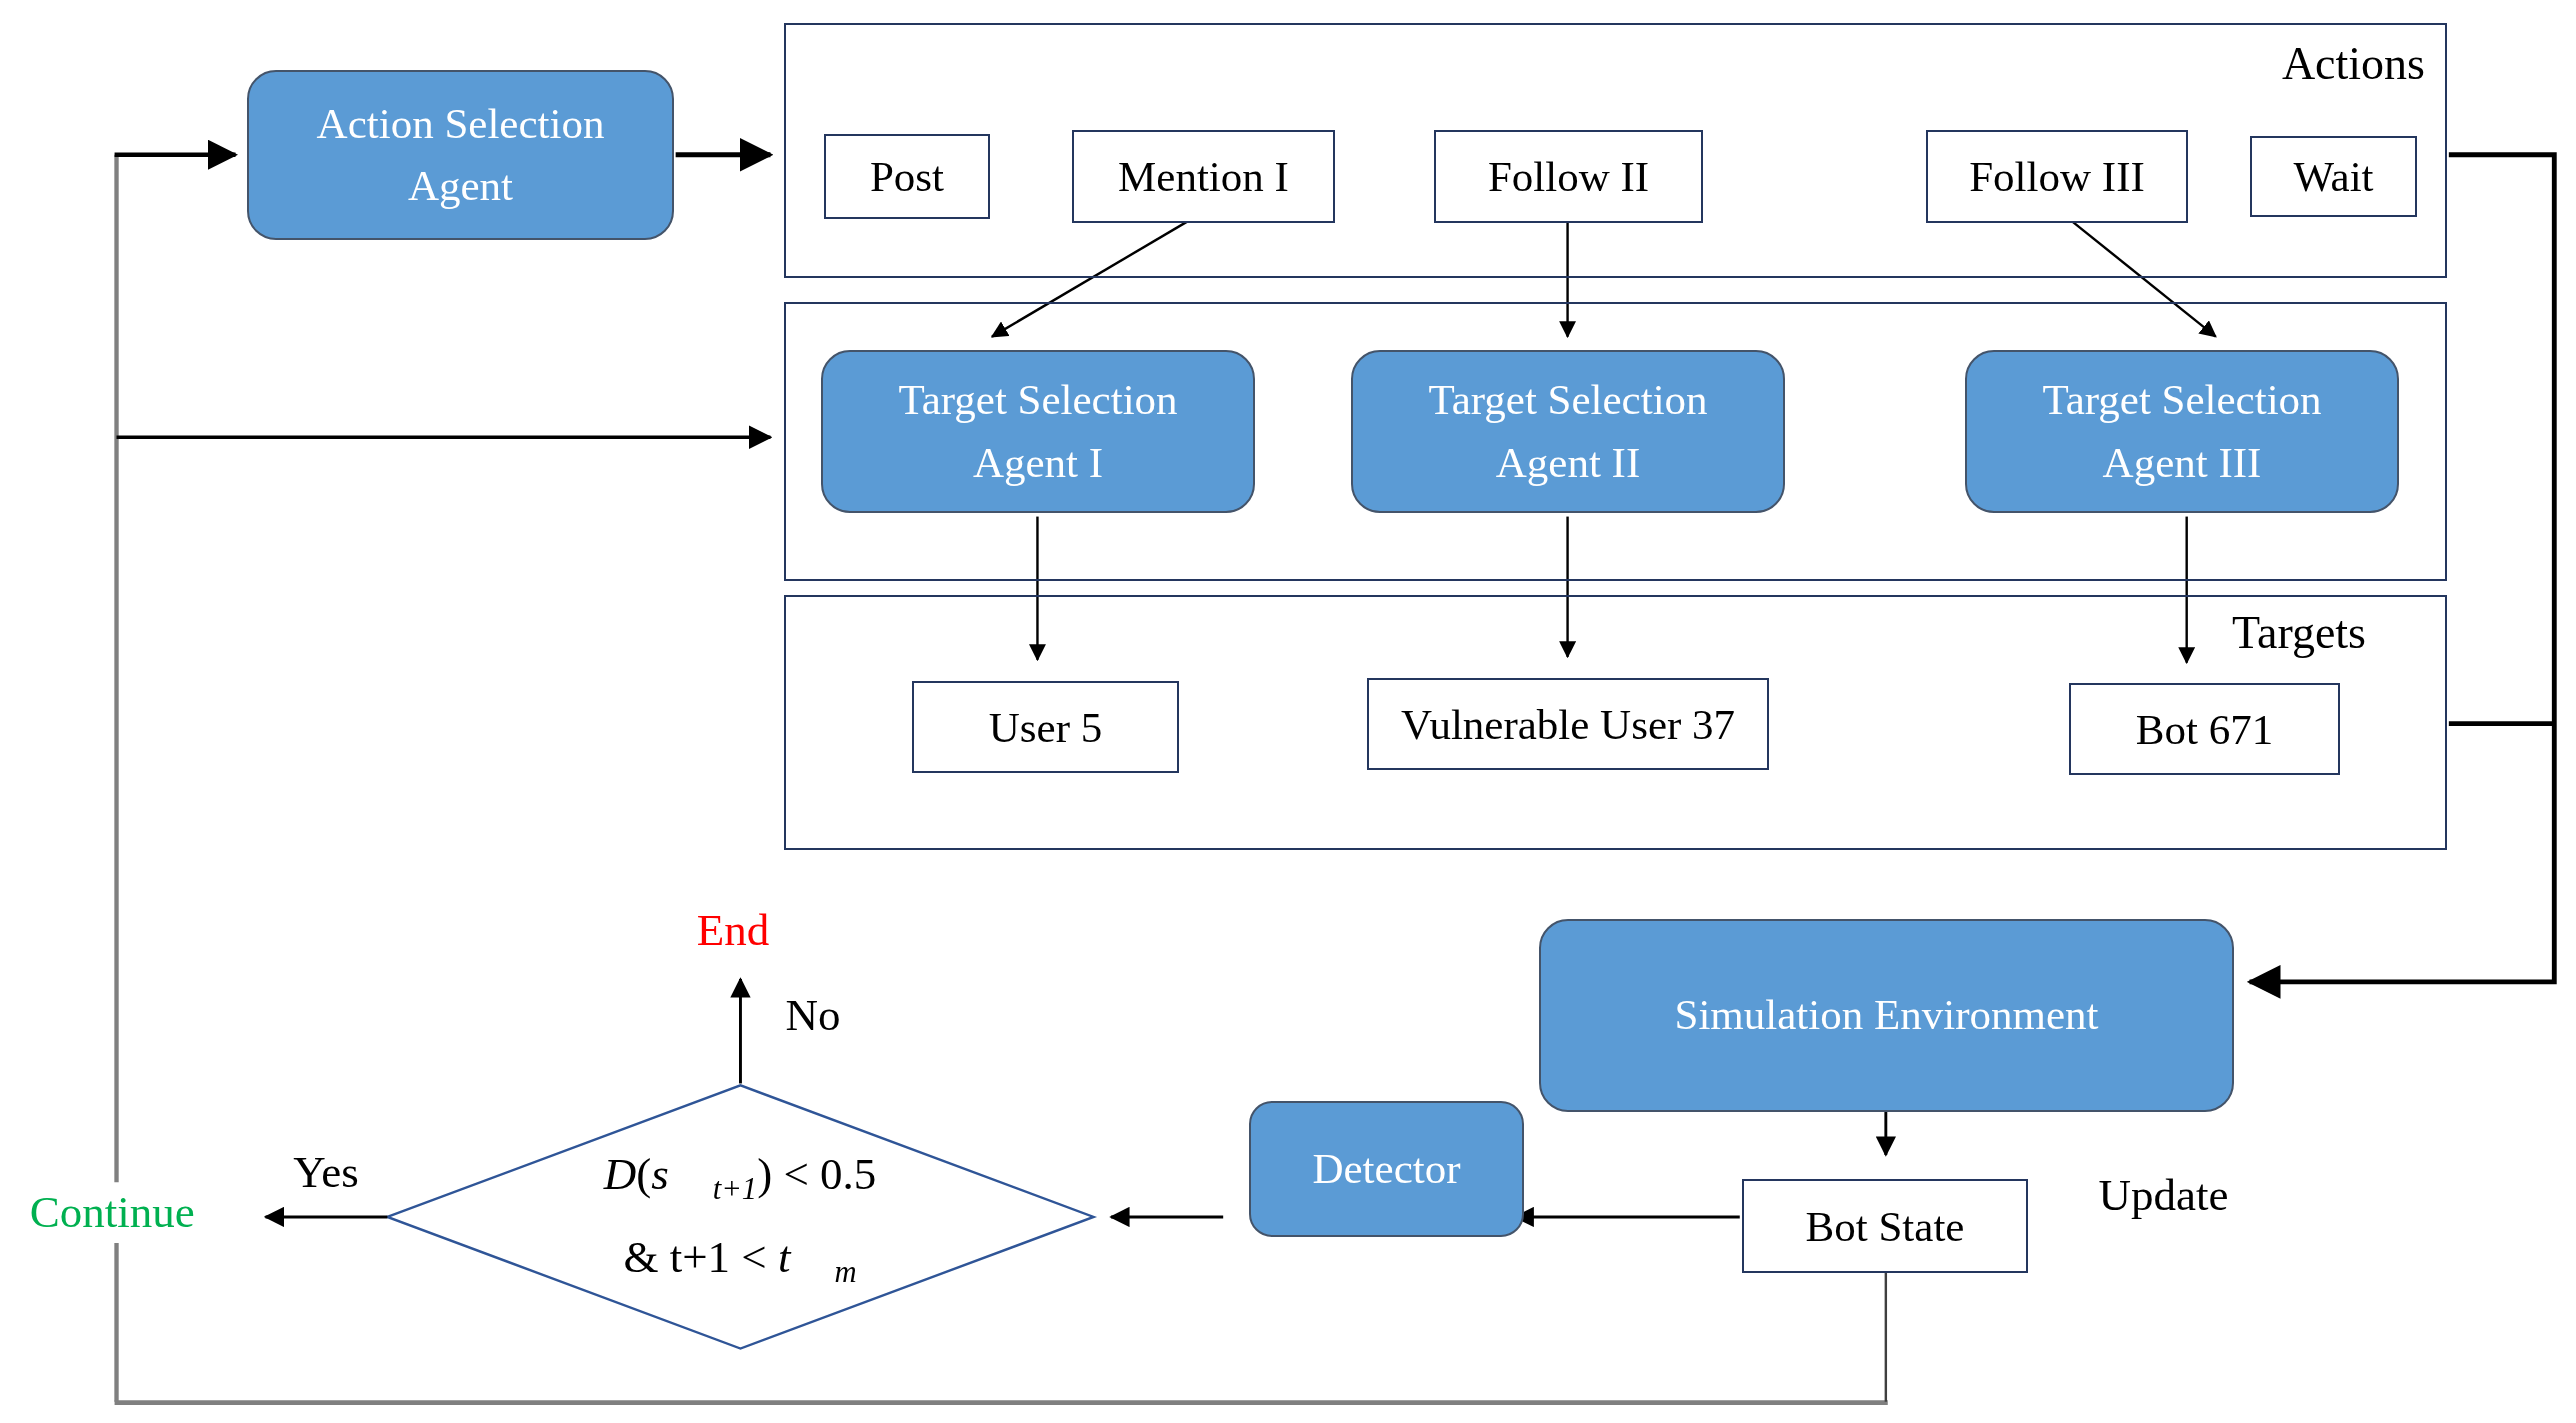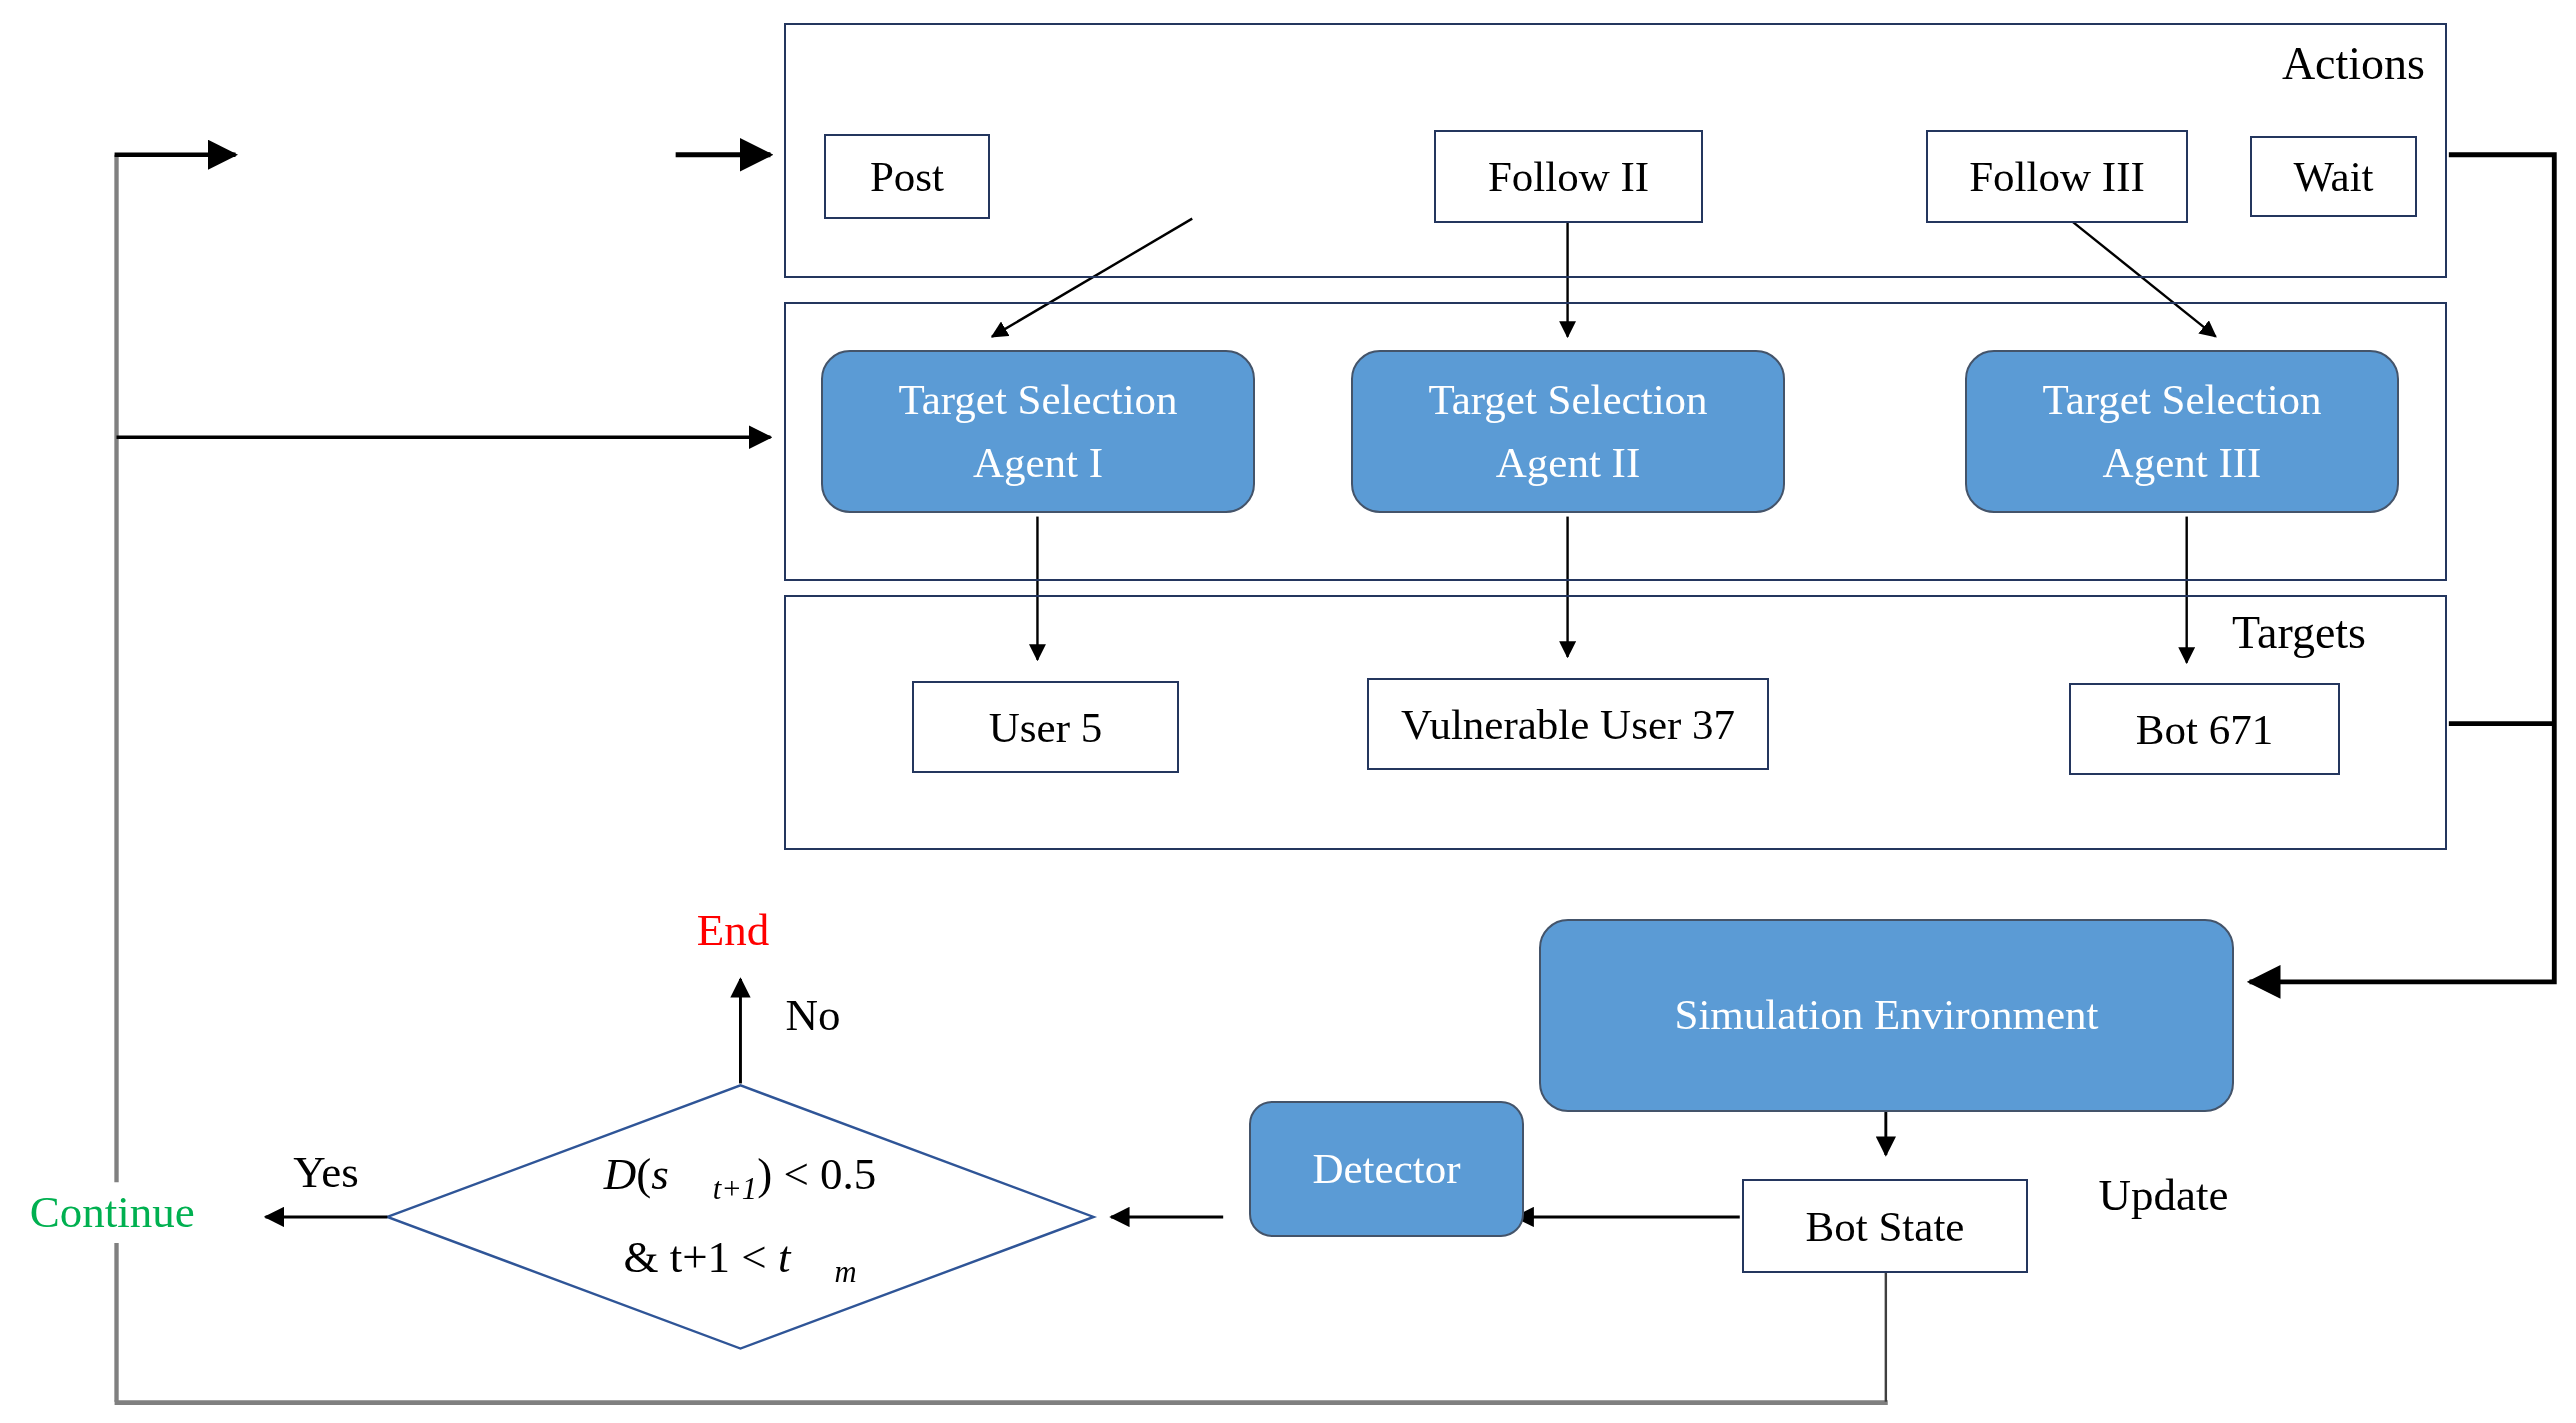--- a/index.html
+++ b/index.html
@@ -75,26 +75,32 @@
     <path d="M1798,1258 L1566,1258" class="edge-black" stroke-width="3" marker-end="url(#arrowhead)"></path>
 
     <path d="M1264,1258 L1148,1258" class="edge-black" stroke-width="3" marker-end="url(#arrowhead)"></path>
 
     <polygon points="400,1258 765,1122 1130,1258 765,1394" class="diamond-shape"></polygon>
 
     <path d="M765,1120 L765,1012" class="edge-black" stroke-width="3" marker-end="url(#arrowhead)"></path>
     <path d="M400,1258 L274,1258" class="edge-black" stroke-width="3" marker-end="url(#arrowhead)"></path>
   </svg>
 
+  <div class="abs node" style="left:247px;top:70px;width:427px;height:170px;">
+    <span>Action Selection Agent</span>
+  </div>
 
   <div class="abs container-box" style="left:784px;top:23px;width:1663px;height:255px;"></div>
   <div class="abs corner-label" style="left:2231px;top:37px;width:194px;">Actions</div>
 
   <div class="abs wbox" style="left:824px;top:126px;width:166px;height:85px;">
     <span>Post</span>
+  </div>
+  <div class="abs wbox" style="left:1072px;top:122px;width:263px;height:93px;">
+    <span>Mention I</span>
   </div>
   <div class="abs wbox" style="left:1434px;top:122px;width:269px;height:93px;">
     <span>Follow II</span>
   </div>
   <div class="abs wbox" style="left:1926px;top:122px;width:262px;height:93px;">
     <span>Follow III</span>
   </div>
   <div class="abs wbox" style="left:2250px;top:128px;width:167px;height:81px;">
     <span>Wait</span>
   </div>

